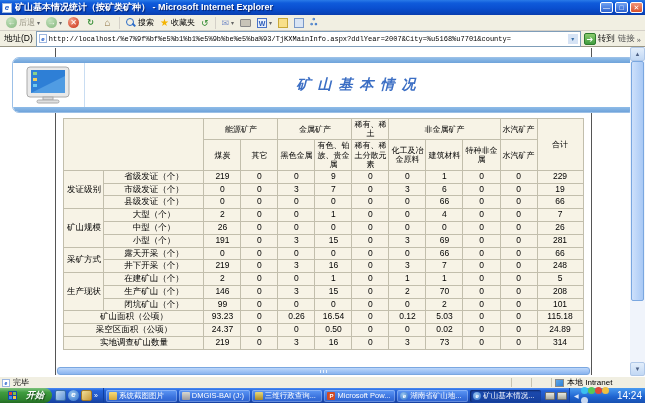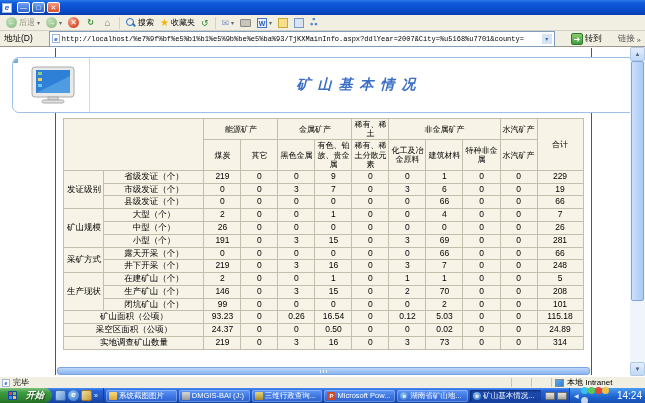--- a/index.html
+++ b/index.html
@@ -46,41 +46,41 @@
   .mag::after { content:""; position:absolute; left:6px; top:6px; width:4px; height:1.5px; background:#2B6CC8; transform:rotate(45deg); }
   .star { color:#F4B400; font-size:10px; } .hist { color:#2D8A2D; font-size:9px; }
   .mail { color:#7A90C8; font-size:9px; } .print { width:11px; height:8px; background:#C8C4B8; border:1px solid #888; border-radius:1px; }
   .wdoc { width:10px; height:10px; background:#E8F0FB; border:1px solid #4A74C8; color:#2B5BB8; font-size:7px; line-height:10px; text-align:center; font-weight:bold; }
   .note { width:10px; height:10px; background:#F8E08A; border:1px solid #C8A838; }
   .disc { width:10px; height:10px; background:#D8E4F4; border:1px solid #7898C8; }
   .msgr { color:#2B6CC8; font-size:9px; font-weight:bold; }
   .dd { font-size:6px; color:#666; }
 
   
-  .addressbar { height:16px; flex:0 0 16px; display:flex; align-items:center; gap:16px; background:#F1EFE2;
+  .addressbar { height:16px; flex:0 0 16px; display:flex; align-items:center; gap:3px; background:#F1EFE2;
     border-bottom:1px solid #9a9786; padding:0 4px; }
   .addressbar .alabel { font-size:8.5px; color:#000; }
   .urlbox { flex:1; height:16px; background:#fff; border:1px solid #7F9DB9; display:flex; align-items:center; padding:0 2px; overflow:hidden; }
   .urlbox .pageicon { width:8px; height:9px; background:#fff; border:1px solid #9cb6e0; color:#1a58c8; font-size:6px; line-height:8px;
     text-align:center; font-style:italic; font-weight:bold; margin-right:2px; flex:0 0 8px; }
   .urlbox .urltext { font-family:"Liberation Mono","DejaVu Sans Mono",monospace; font-size:7px; white-space:nowrap; color:#000; }
   .urlbox .drop { margin-left:auto; flex:0 0 10px; height:10px; background:#D6E3F5; color:#3A6EA5; font-size:6px; line-height:10px; text-align:center; }
   .gobtn { display:flex; align-items:center; gap:2px; font-size:8.5px; }
   .gobtn .goicon { width:12px; height:12px; background:linear-gradient(180deg,#8CCB6E,#3F9C3F); border:1px solid #2D7A2D; border-radius:2px;
     color:#fff; font-size:8px; line-height:11px; text-align:center; }
   .links { font-size:8.5px; color:#555; display:flex; gap:2px; align-items:center;font-family:Liberation Serif, serif; }
 
   
   .content { flex:1; position:relative; background:#FFFFFF; overflow:hidden; }
   .frame { position:absolute; left:55px; top:1px; bottom:1px; width:537px;
     border-left:1px solid #555; border-right:1px solid #555; background:#fff;
     display:flex; flex-direction:column; align-items:center; }
 
   .banner { margin-top:9px; width:624px; height:56px; border:1px solid #9CC0E7; border-radius:7px; overflow:hidden;
-    display:flex; flex-direction:row; flex:0 0 56px; }
+    display:flex; flex-direction:column; flex:0 0 56px; }
   .banner .bluebar { height:5px; background:linear-gradient(180deg,#8FBCE8,#6FA3DA); flex:0 0 5px; }
   .banner .bbody { flex:1; display:flex; background:#fff; }
   .banner .iconbox { flex:0 0 72px; display:flex; align-items:center; justify-content:center; border-right:1px solid #C9DDF2; }
   .banner .titlebox { flex:1; display:flex; align-items:center; justify-content:center; }
   .banner-title { font-family:"DejaVu Serif","Liberation Serif",serif; font-style:italic; font-weight:bold;
     font-size:14px; color:#3B6EC4; letter-spacing:7px; }
 
   .stats-table { width:519px; table-layout:fixed; border-collapse:collapse; margin-top:5px; font-size:8.5px; }
   .stats-table th, .stats-table td { border:1px solid #C2BEAC; background:#F7F3E6; color:#000;
     font-weight:normal; text-align:center; vertical-align:middle; padding:1px 1px; line-height:1.15; }
@@ -145,20 +145,21 @@
   .trayicon { width:7px; height:7px; border-radius:50%; }
   .clock { margin-left:auto; color:#fff; font-size:10px; }
 </style>
 </head>
 <body>
 
 <div class="window">
 
   <div class="titlebar">
     <div class="appicon">e</div>
+    <div class="ttext">矿山基本情况统计（按矿类矿种） - Microsoft Internet Explorer</div>
     <div class="tbtn">—</div>
     <div class="tbtn">□</div>
     <div class="tbtn close">✕</div>
   </div>
 
 
   <div class="toolbar">
     <div class="tool">
       <span class="cicon back">←</span>
       <span class="lbl-dis">后退</span>

